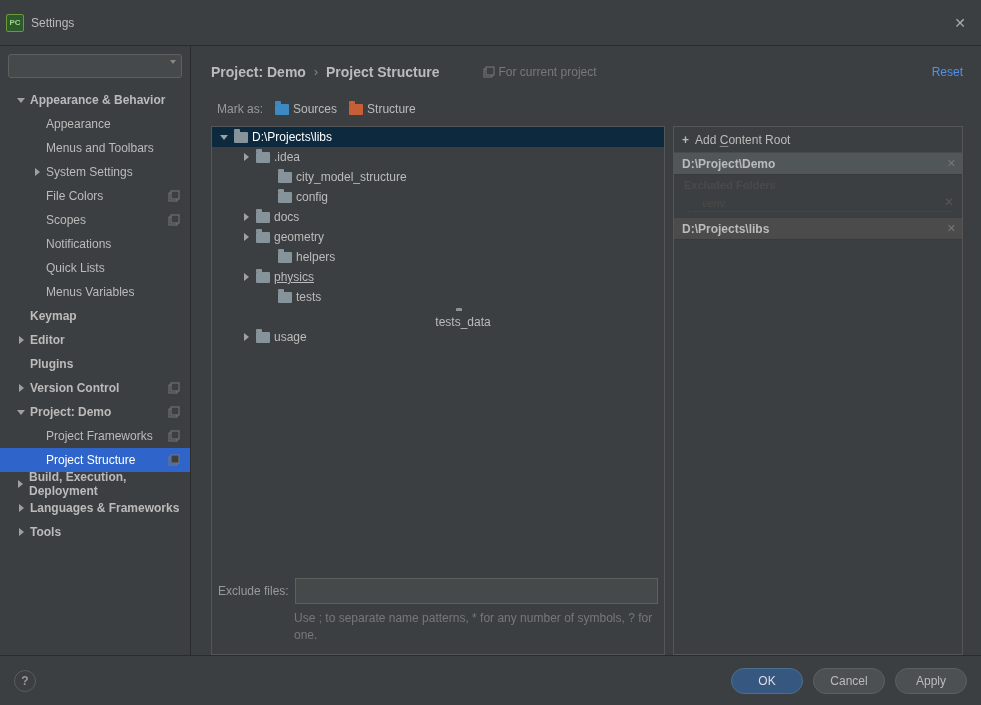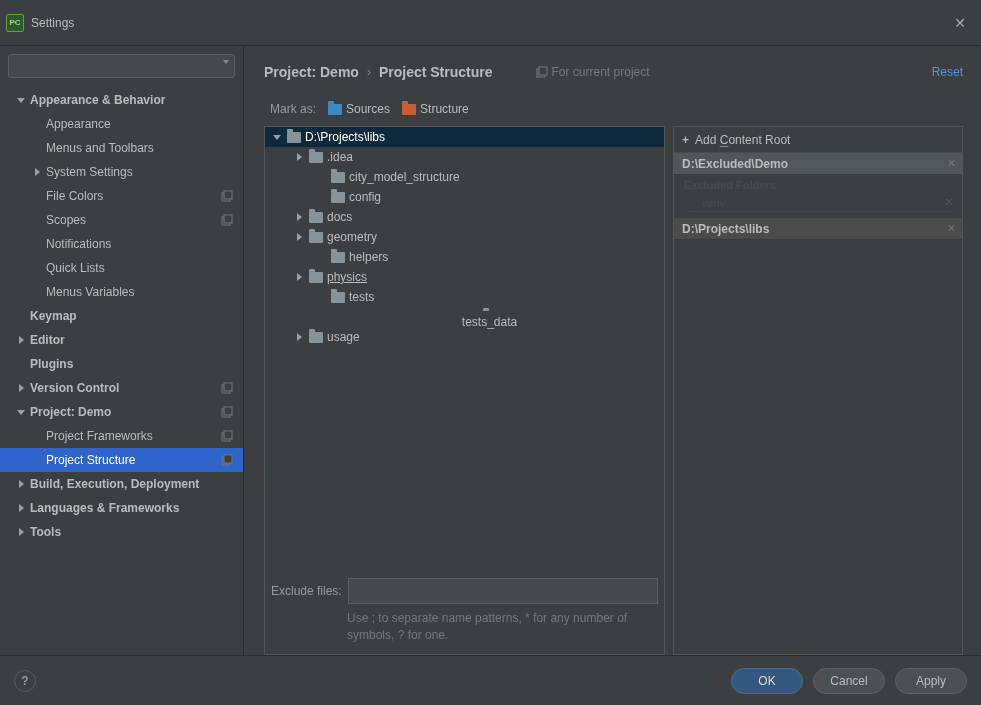--- a/index.html
+++ b/index.html
@@ -8,21 +8,21 @@
   
   .titlebar { height: 46px; display: flex; align-items: center; padding: 0 6px; border-bottom: 1px solid #2b2b2b; }
   .titlebar .app-icon { width: 18px; height: 18px; background: #2b5b2b; border: 1px solid #6a9a3b; display: flex; align-items: center; justify-content: center; color: #a8d08d; font-size: 8px; font-weight: bold; margin-right: 7px; border-radius: 2px; }
   .titlebar .title-text { color: #bbbbbb; flex: 1; }
   .titlebar .close-x { width: 30px; text-align: center; color: #aaaaaa; font-size: 14px; }
   
   
   .body-area { flex: 1; display: flex; overflow: hidden; }
   
   
-  .sidebar { width: 244px; background: #3c3f41; border-right: 1px solid #2b2b2b; display: flex; flex-direction: column; }
+  .sidebar { width: 191px; background: #3c3f41; border-right: 1px solid #2b2b2b; display: flex; flex-direction: column; }
   .search-wrap { padding: 8px 8px; }
   .search-input { width: 100%; height: 24px; background: #45494a; border: 1px solid #5e6060; border-radius: 3px; padding: 0 20px 0 22px; color: #bbb; position: relative; }
   .search-wrap { position: relative; }
   .search-wrap .mag { position: absolute; left: 14px; top: 13px; color: #888; font-size: 11px; }
   .search-wrap .chev { position: absolute; right: 14px; top: 14px; width:0;height:0;border-left:3px solid transparent;border-right:3px solid transparent;border-top:4px solid #888; }
   
   .nav { flex: 1; overflow: auto; padding-top: 2px; }
   .nav-row { height: 24px; display: flex; align-items: center; padding-left: 16px; padding-right: 8px; cursor: default; position: relative; }
   .nav-row.child { padding-left: 46px; }
   .nav-row .arrow { width: 10px; display: inline-flex; justify-content: center; margin-right: 4px; color: #aaa; }
@@ -329,21 +329,21 @@
         </div>
       </div>
 
       <div class="right-panel">
         <div class="add-root">
           <span class="plus">+</span>
           <span>Add <span class="uline">C</span>ontent Root</span>
         </div>
         <div id="roots">
             <div class="root-item active-root">
-              <span class="rlbl">D:\Excluded\Demo</span>
+              <span class="rlbl">D:\Project\Demo</span>
               <span class="rx">✕</span>
             </div>
             <div class="root-sub">Excluded Folders</div>
             <div class="root-sub-item">venv<span class="rx">✕</span></div>
             <div class="root-item">
               <span class="rlbl">D:\Projects\libs</span>
               <span class="rx">✕</span>
             </div>
           </div>
       </div>

